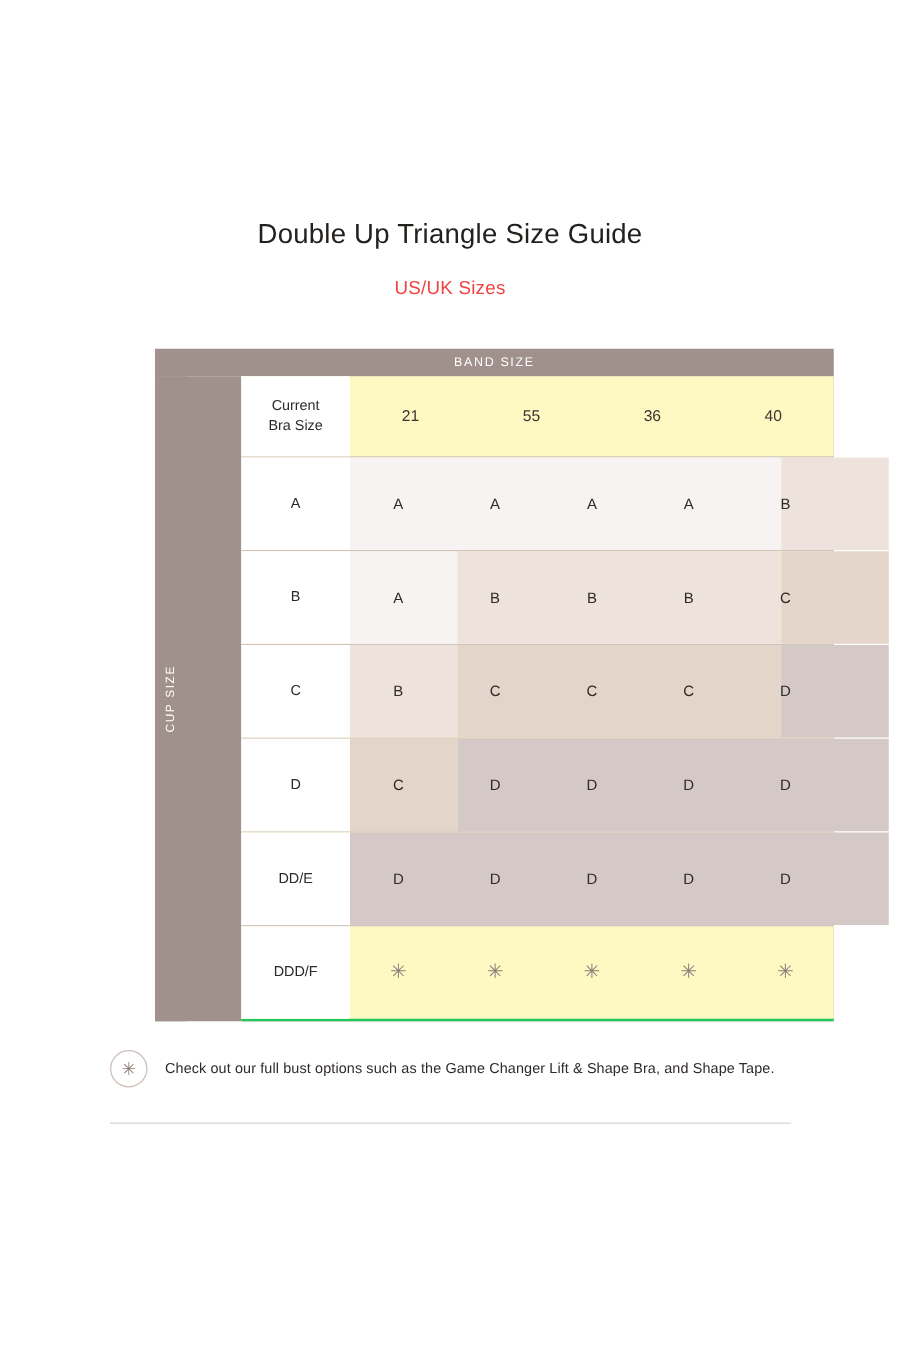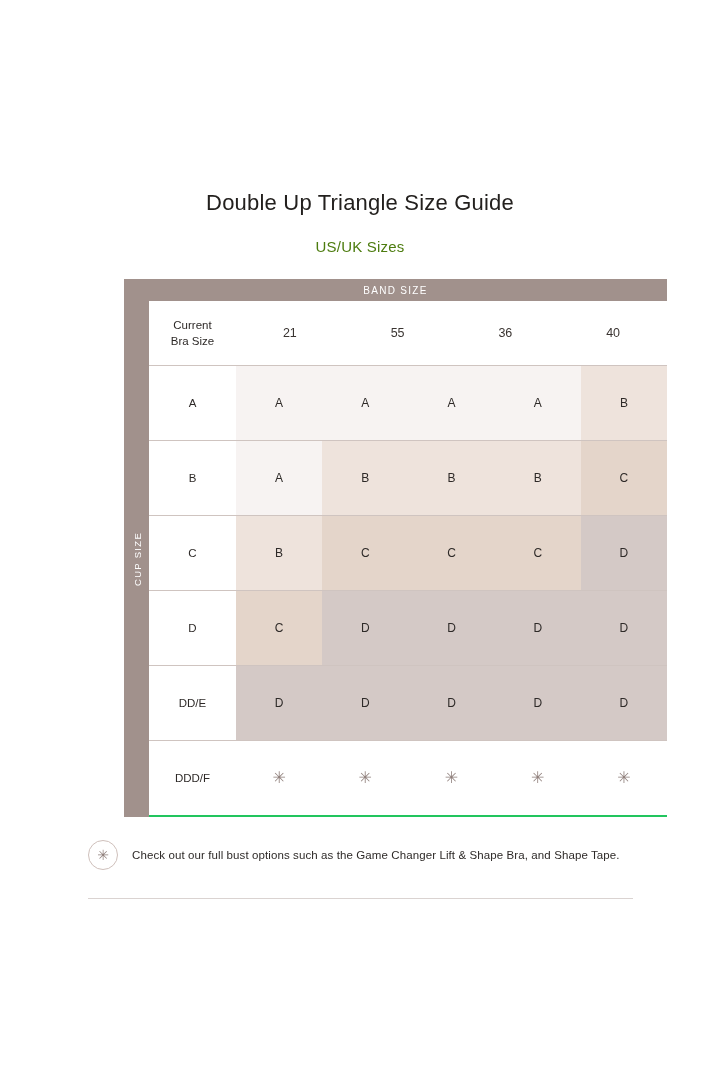--- a/index.html
+++ b/index.html
@@ -21,36 +21,36 @@
     left: 0; top: 0;
     width: 720px;
     height: 1080px;
     background: #ffffff;
   }
 
   
   .heading-block {
     position: absolute;
     left: 0;
-    top: 188px;
+    top: 172px;
     width: 720px;
     text-align: center;
   }
   .guide-title {
     font-size: 22px;
     font-weight: 400;
     letter-spacing: 0.2px;
     color: #23201e;
     line-height: 30px;
     margin: 0;
   }
   .guide-subtitle {
     font-size: 15px;
     font-weight: 400;
-    color: #4d7c0f;
+    color: #ef4444;
     letter-spacing: 0.2px;
     margin: 0;
     padding-top: 20px;
   }
 
   
   .table-area {
     position: absolute;
     left: 88px;
     top: 279px;
@@ -91,22 +91,23 @@
     transform: translate(-50%, -50%) rotate(-90deg);
     white-space: nowrap;
     color: #ffffff;
     font-size: 9.5px;
     letter-spacing: 1.3px;
     text-transform: uppercase;
   }
 
   .grid {
     flex: 1 1 auto;
-    background: #ffffff;
-    position: relative;
+    background: #fef9c3;
+    position: relative;
+    margin-left: 44px;
   }
 
   .row {
     display: flex;
     height: 74px;
     position: relative;
     border-bottom: 1px solid #cfc4c0;
   }
   .row.header-row {
     height: 64px;

